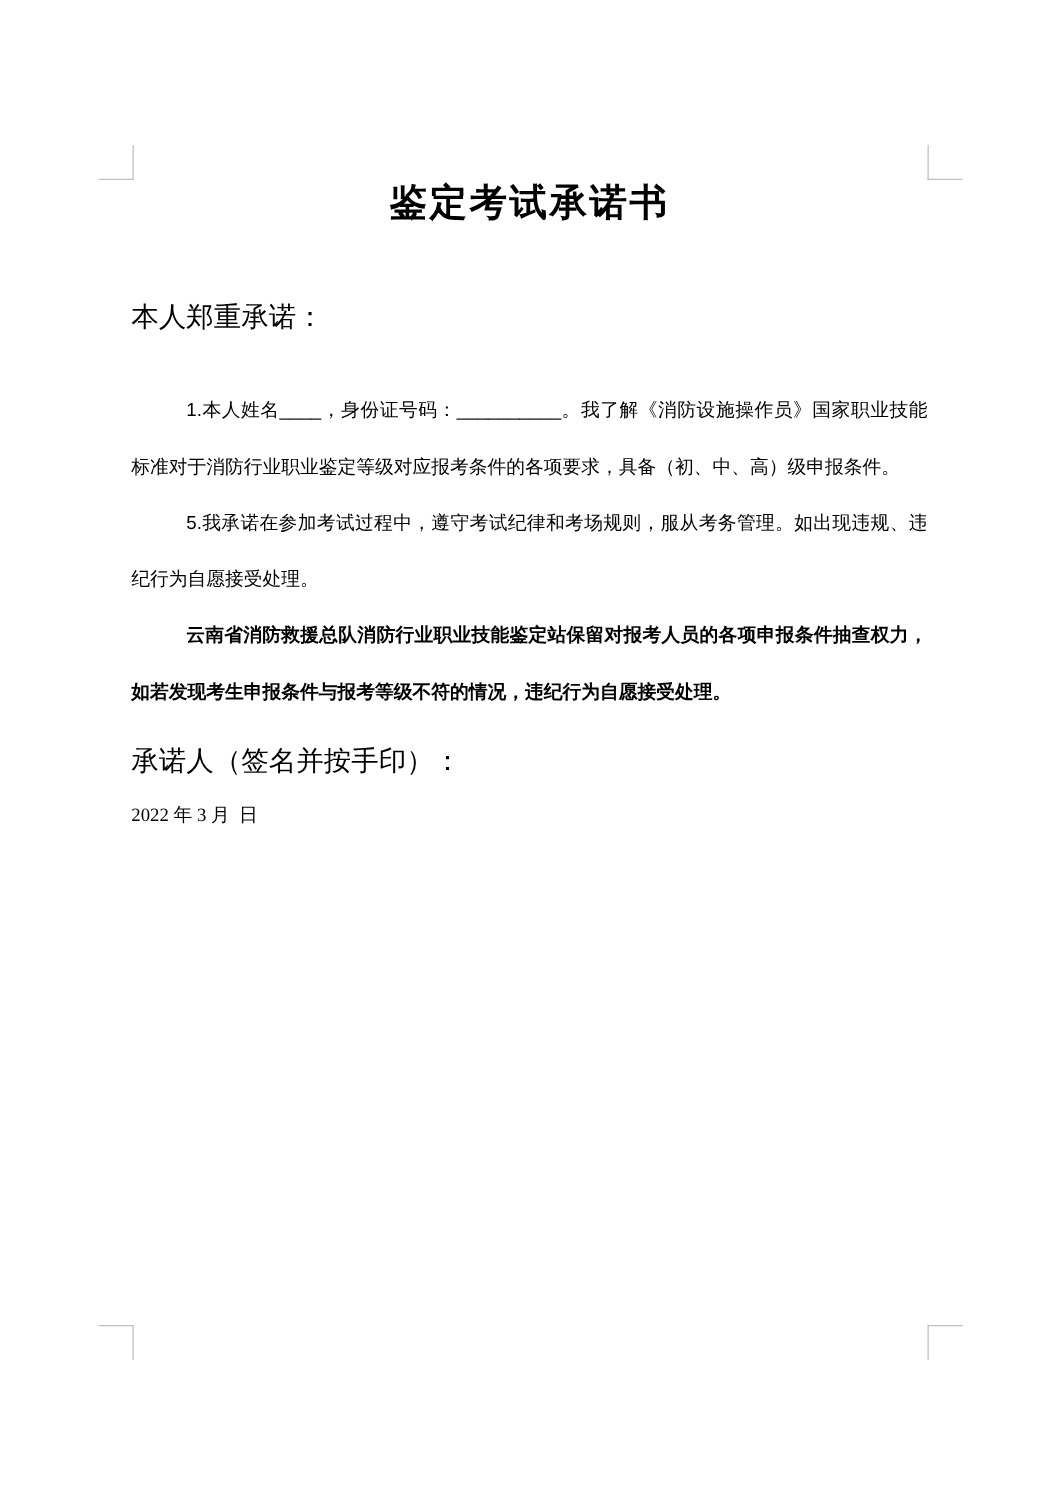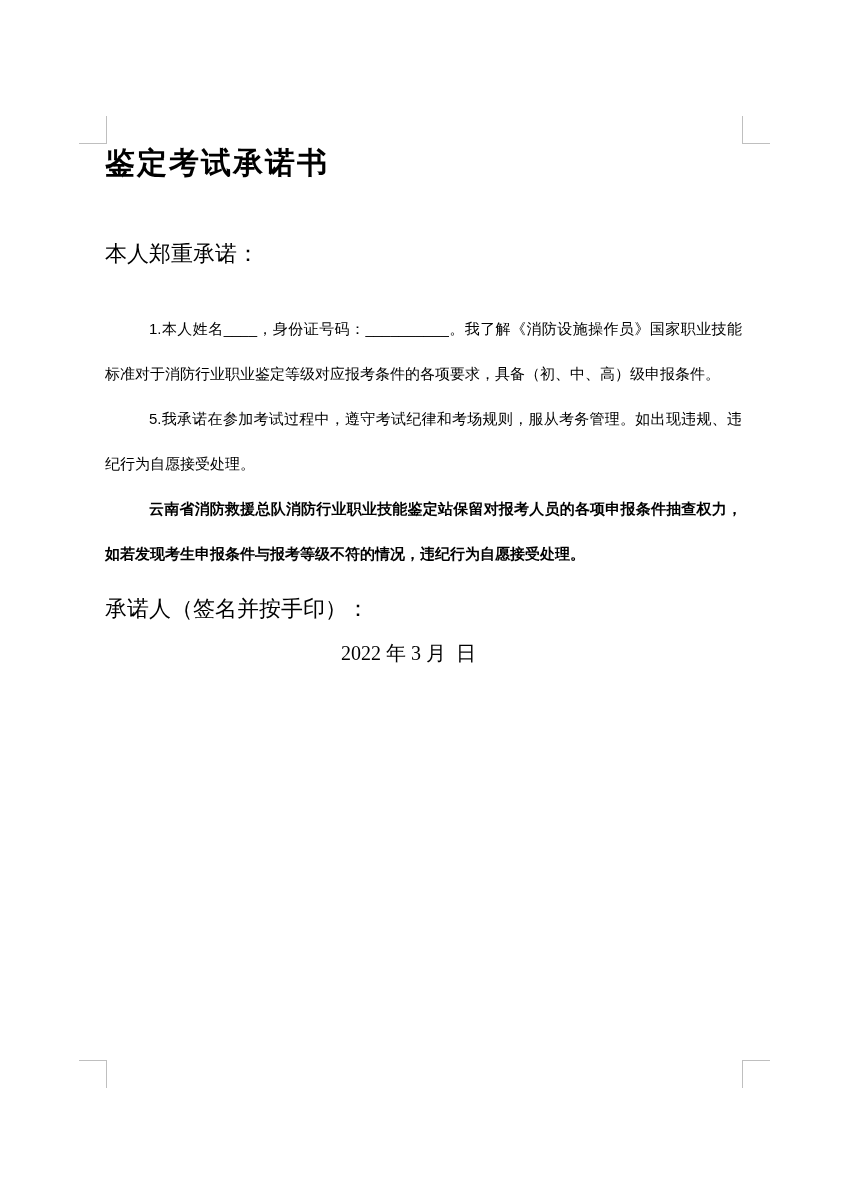--- a/index.html
+++ b/index.html
@@ -31,20 +31,21 @@
     position: absolute;
     left: 105px;
     top: 0;
     width: 637px;
   }
   .doc-title {
     margin: 140px 0 0 0;
     font-size: 30px;
     line-height: 45px;
     font-weight: bold;
+    text-align: center;
     letter-spacing: 2px;
     font-family: "Liberation Sans", sans-serif;
   }
   .salutation {
     margin: 46px 0 0 0;
     font-size: 22px;
     line-height: 45px;
     font-family: "Liberation Serif", serif; 
   }
   .body-text {
@@ -68,23 +69,23 @@
     margin: 0;
     font-size: 22px;
     line-height: 45px;
     text-align: left;
     padding-right: 37px;
     font-family: "Liberation Serif", serif; 
     white-space: pre;
   }
   .signature .date {
     margin: 0;
-    font-size: 20px;
+    font-size: 15px;
     line-height: 45px;
-    text-align: center;
+    text-align: left;
     padding-right: 30px;
     font-family: "Liberation Serif", serif;
     white-space: pre;
   }
 </style>
 </head>
 <body>
 
 <div class="page">
 

